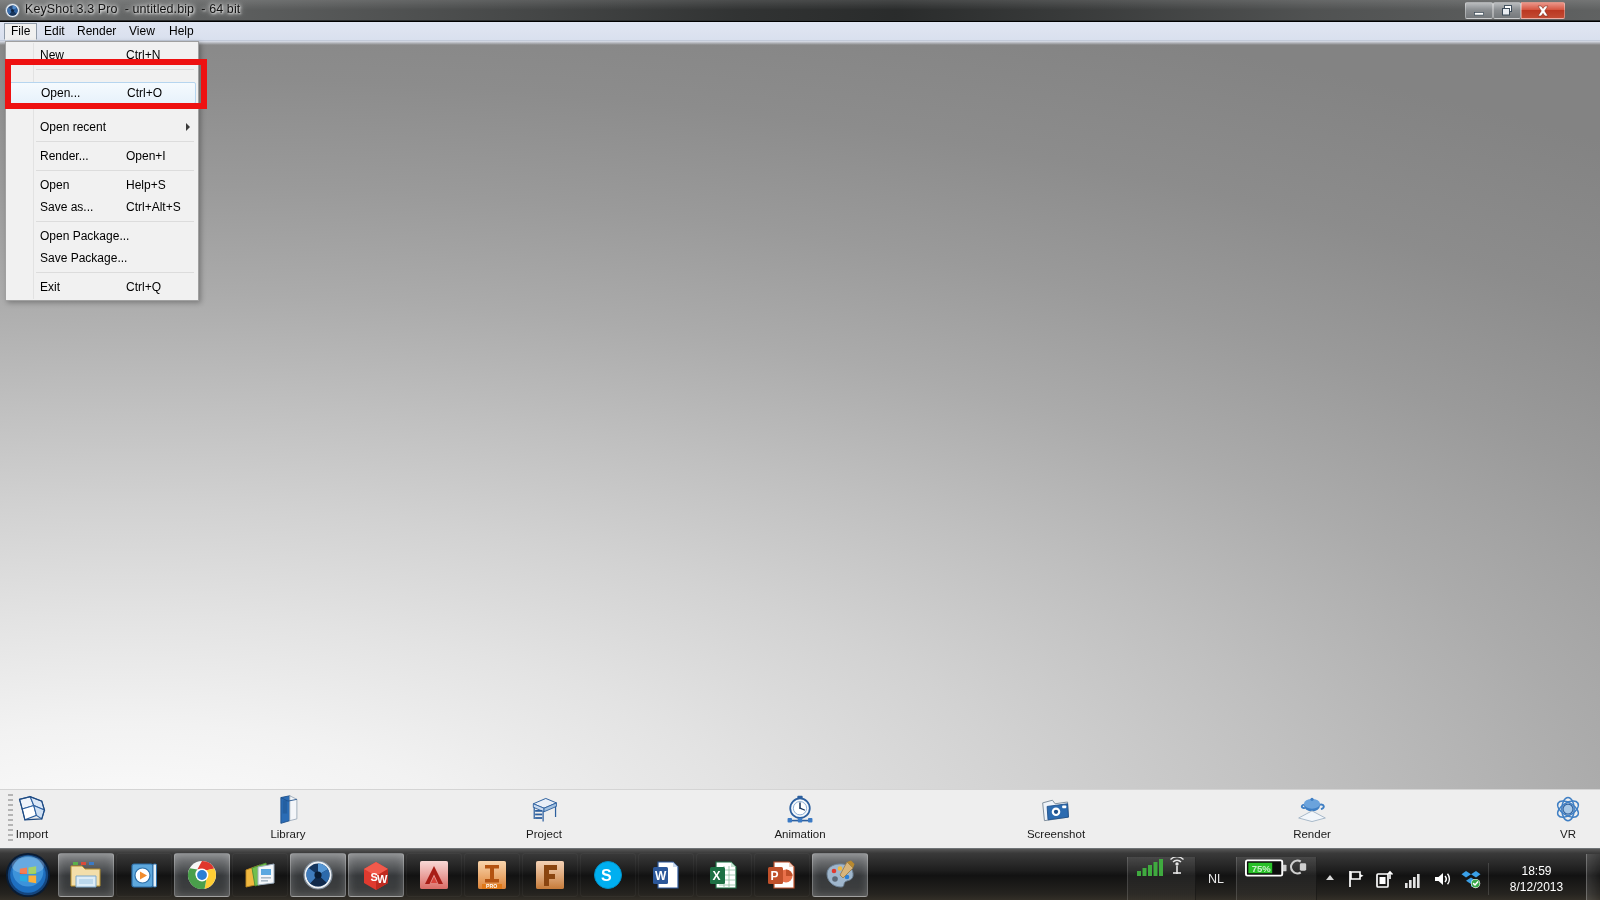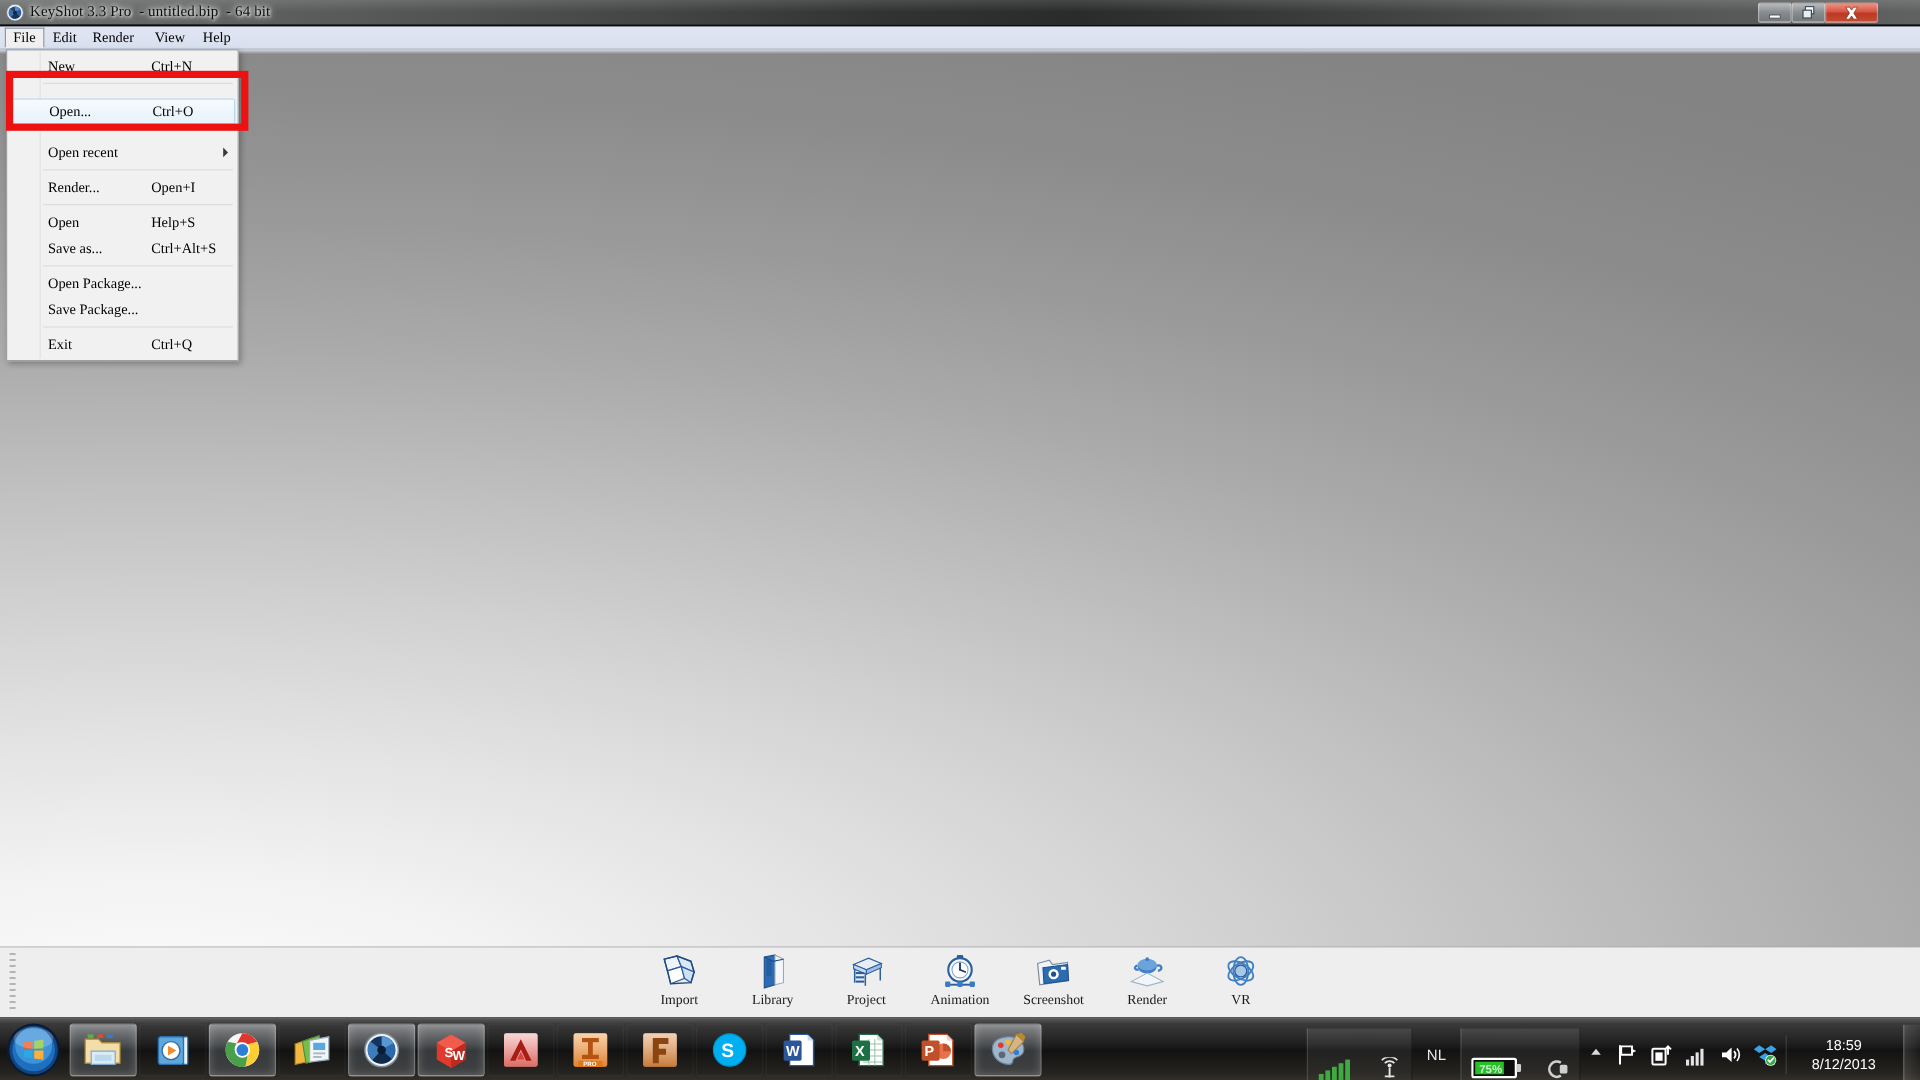--- a/index.html
+++ b/index.html
@@ -14,21 +14,20 @@
     width: 1600px; height: 900px;
     overflow: hidden;
   }
 
   
   #app-window {
     position: absolute;
     left: 0; top: 0;
     width: 1600px; height: 848px;
     overflow: hidden;
-    font-family: Liberation Serif, serif;
   }
 
   
   #title-bar {
     position: absolute;
     left: 0; top: 0;
     width: 1600px; height: 21px;
     background:
       linear-gradient(to right,
         rgba(118,120,120,0.92) 0%,
@@ -219,21 +218,21 @@
     width: 5px; height: 50px;
     background-image: repeating-linear-gradient(to bottom,
       #b4b4b4 0px, #b4b4b4 2px,
       rgba(0,0,0,0) 2px, rgba(0,0,0,0) 5px);
   }
   #dock-items {
     position: absolute;
     left: 0; top: 0; width: 100%; height: 100%;
     display: flex;
     align-items: flex-start;
-    justify-content: center;
+    justify-content: space-between;
     gap: 14px;
     padding-top: 4px;
     box-sizing: border-box;
   }
   .dock-item {
     width: 64px;
     display: flex;
     flex-direction: column;
     align-items: center;
   }
@@ -291,23 +290,23 @@
   .tb-icon { width: 34px; height: 34px; }
 
   
   #tray {
     position: absolute;
     right: 0; top: 4px; height: 52px;
     display: flex; align-items: center;
   }
   .tray-group {
     height: 44px;
-    display: flex; align-items: flex-end;
+    display: flex; align-items: flex-start;
     padding: 0 8px;
-    gap: 20px;
+    gap: 1px;
     border-left: 1px solid rgba(255,255,255,0.14);
     border-right: 1px solid rgba(0,0,0,0.35);
     background: linear-gradient(to bottom, rgba(255,255,255,0.10), rgba(255,255,255,0.02));
     box-sizing: border-box;
   }
   .tray-plain {
     height: 44px;
     display: flex; align-items: center;
     padding: 0 7px; gap: 9px;
   }

